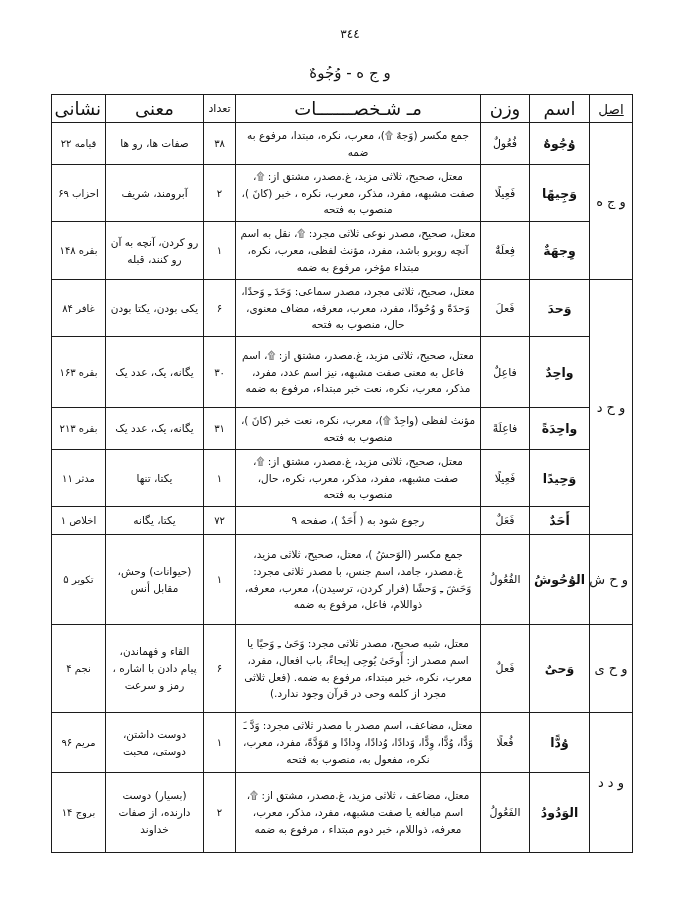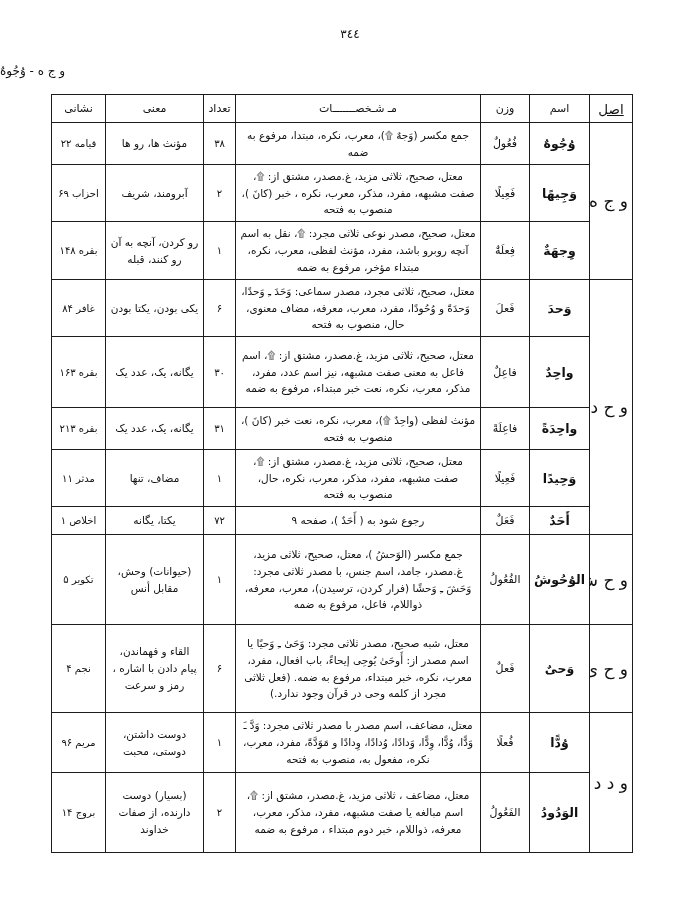--- a/index.html
+++ b/index.html
@@ -7,37 +7,37 @@
     width:700px;height:905px;background:#ffffff;position:relative;
     font-family:"DejaVu Sans",sans-serif;color:#111;
     -webkit-font-smoothing:antialiased;
   }
   .page-number{
     position:absolute;top:27px;left:0;width:100%;
     text-align:center;font-size:12px;letter-spacing:1px;
   }
   .page-title{
     position:absolute;top:64px;left:0;width:100%;
-    text-align:left;font-size:12px;direction:rtl;
+    text-align:center;font-size:15px;direction:rtl;
   }
   table.main{
     position:absolute;top:94px;right:67px;
     border-collapse:collapse;table-layout:fixed;width:581px;
     direction:rtl;
   }
   table.main td,table.main th{
     border:1px solid #1c1c1c;
     padding:2px 4px;
     text-align:center;vertical-align:middle;
     overflow:hidden;
   }
-  th{font-weight:normal;font-size:11px;}
+  th{font-weight:normal;font-size:18px;}
   th.h-asl{font-size:13.5px;text-decoration:underline;}
   th.h-tedad{font-size:11px;}
-  td.c-asl{vertical-align:top;padding-top:14px;font-size:17px;white-space:nowrap;}
+  td.c-asl{vertical-align:top;padding-top:14px;font-size:13px;white-space:nowrap;}
   td.c-esm{font-size:12.5px;font-weight:bold;}
   td.c-vazn{font-size:11px;}
   td.c-mosh{font-size:10.5px;line-height:1.6;padding:3px 7px;}
   td.c-tedad{font-size:10px;margin-top:16px;}
   td.c-mani{font-size:10.5px;line-height:1.6;padding:2px 6px;}
   td.c-neshani{font-size:10px;white-space:nowrap;}
 </style>
 </head>
 <body>
 
@@ -64,21 +64,21 @@
     <th>معنی</th>
     <th>نشانی</th>
   </tr>
 
   <tr style="height:42px">
     <td class="c-asl" rowspan="3">و ج ه</td>
     <td class="c-esm">وُجُوهٌ</td>
     <td class="c-vazn">فُعُولٌ</td>
     <td class="c-mosh">جمع مکسر (وَجهٌ ۩)، معرب، نکره، مبتدا، مرفوع به ضمه</td>
     <td class="c-tedad">۳۸</td>
-    <td class="c-mani">مؤنث ها، رو ها</td>
+    <td class="c-mani">صفات ها، رو ها</td>
     <td class="c-neshani">قیامه ۲۲</td>
   </tr>
   <tr style="height:57px">
     <td class="c-esm">وَجِيهًا</td>
     <td class="c-vazn">فَعِيلًا</td>
     <td class="c-mosh">معتل، صحیح، ثلاثی مزید، غ.مصدر، مشتق از: ۩، صفت مشبهه، مفرد، مذکر، معرب، نکره ، خبر (کانَ )، منصوب به فتحه</td>
     <td class="c-tedad">۲</td>
     <td class="c-mani">آبرومند، شریف</td>
     <td class="c-neshani">احزاب ۶۹</td>
   </tr>
@@ -114,21 +114,21 @@
     <td class="c-mosh">مؤنث لفظی (واحِدٌ ۩)، معرب، نکره، نعت خبر (کانَ )، منصوب به فتحه</td>
     <td class="c-tedad">۳۱</td>
     <td class="c-mani">یگانه، یک، عدد یک</td>
     <td class="c-neshani">بقره ۲۱۳</td>
   </tr>
   <tr style="height:57px">
     <td class="c-esm">وَحِيدًا</td>
     <td class="c-vazn">فَعِيلًا</td>
     <td class="c-mosh">معتل، صحیح، ثلاثی مزید، غ.مصدر، مشتق از: ۩، صفت مشبهه، مفرد، مذکر، معرب، نکره، حال، منصوب به فتحه</td>
     <td class="c-tedad">۱</td>
-    <td class="c-mani">مضاف، تنها</td>
+    <td class="c-mani">یکتا، تنها</td>
     <td class="c-neshani">مدثر ۱۱</td>
   </tr>
   <tr style="height:28px">
     <td class="c-esm">أَحَدٌ</td>
     <td class="c-vazn">فَعَلٌ</td>
     <td class="c-mosh">رجوع شود به ( أَحَدٌ )، صفحه ۹</td>
     <td class="c-tedad">۷۲</td>
     <td class="c-mani">یکتا، یگانه</td>
     <td class="c-neshani">اخلاص ۱</td>
   </tr>

